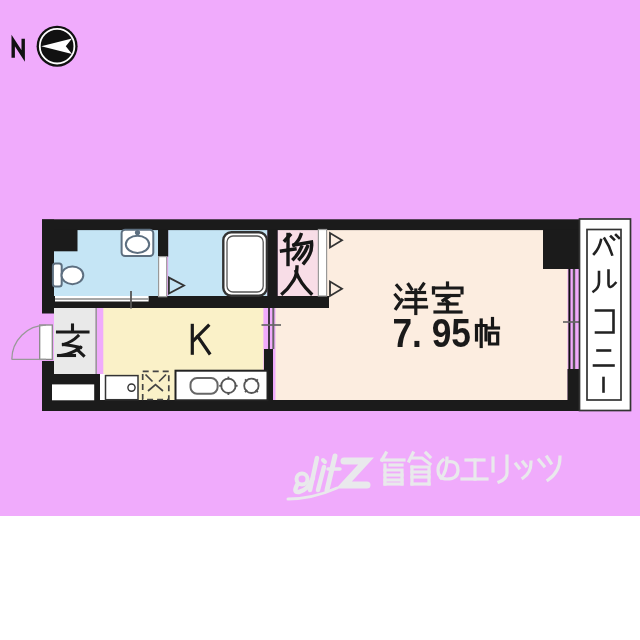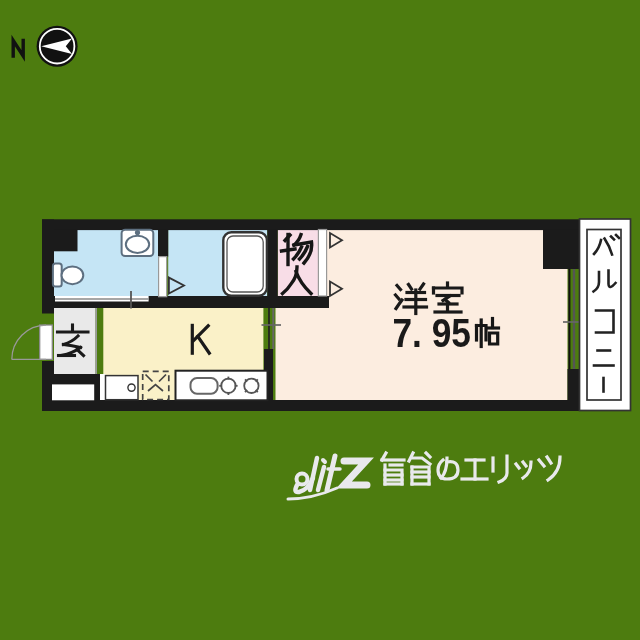--- a/index.html
+++ b/index.html
@@ -1,16 +1,16 @@
 <!DOCTYPE html>
 <html><head>
 <meta charset="utf-8">
 <style>
 html,body{margin:0;padding:0;background:#ffffff;}
-#page{width:640px;height:640px;position:relative;background:#4d7c0f;overflow:hidden;}
+#page{width:640px;height:516px;position:relative;background:#f0abfc;overflow:hidden;}
 svg{position:absolute;top:0;left:0;}
 .t{font-family:"Liberation Sans",sans-serif;}
 </style>
 </head>
 <body>
 <div id="page">
 <svg width="640" height="640" viewBox="0 0 640 640">
 
 <g id="compass">
   <path d="M13.2,56 V40.5 L23.2,56 V40.5" fill="none" stroke="#111" stroke-width="3.4" stroke-linecap="square" stroke-linejoin="miter"></path>

